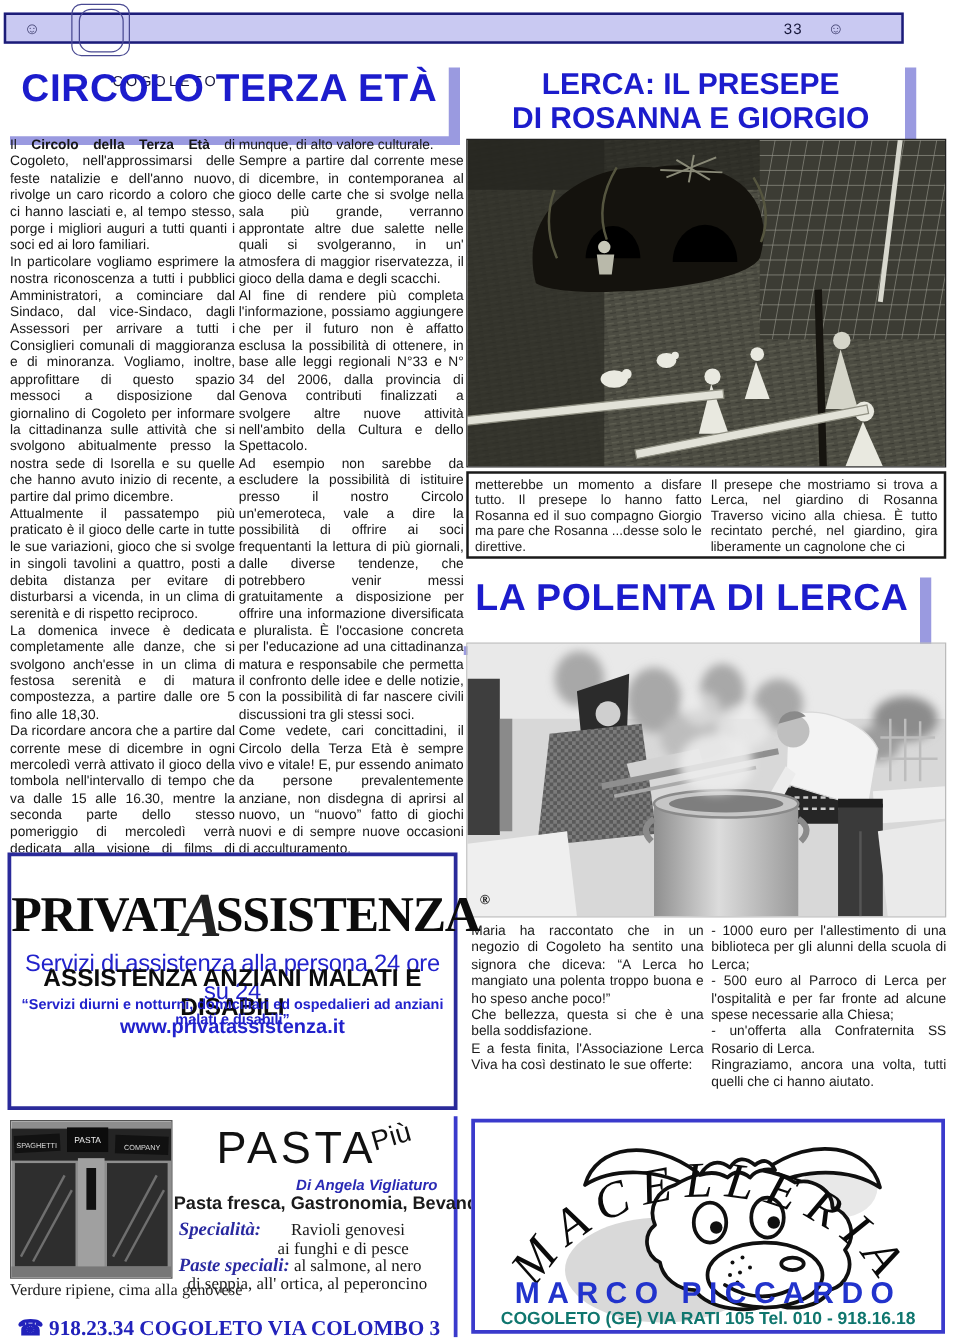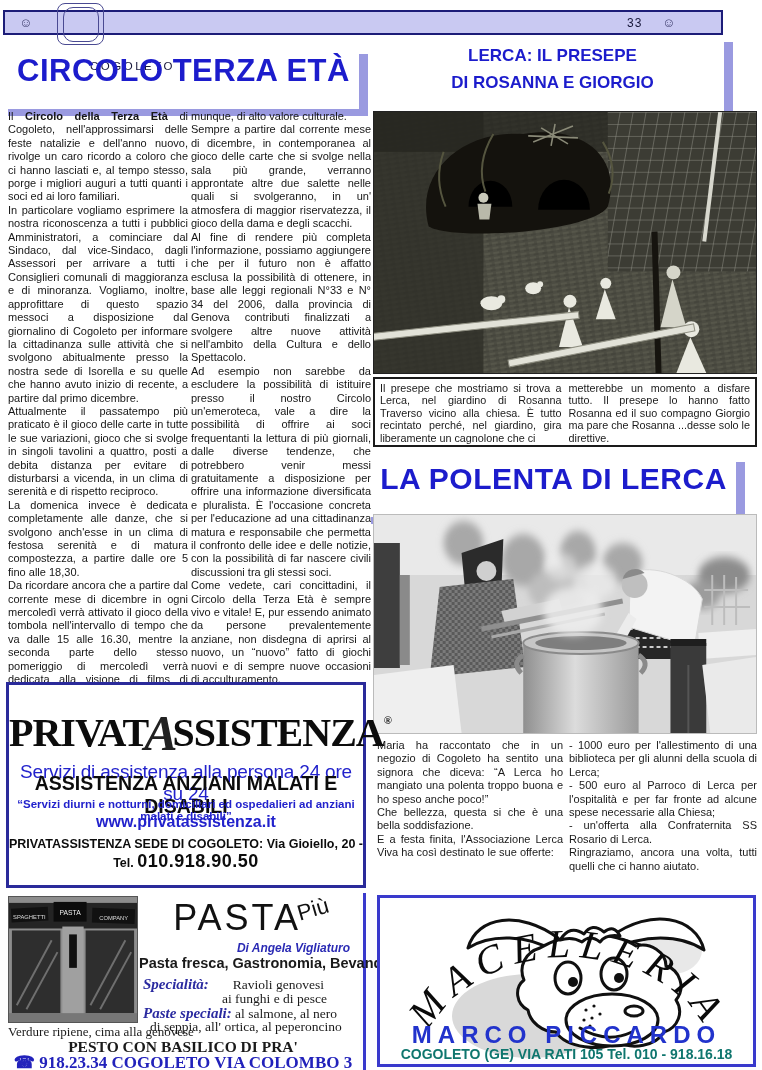--- a/index.html
+++ b/index.html
@@ -16,21 +16,21 @@
   .header-page-num{position:absolute;left:622px;top:4px;font-size:12px;letter-spacing:1px;color:#16163a;}
   .deco-rect{position:absolute;border:1px solid #4a4a92;background:transparent;}
   .deco-outer{left:57px;top:3px;width:45px;height:40px;border-radius:8px;}
   .deco-inner{left:63px;top:7px;width:34px;height:33px;border-radius:10px;}
 
   
   .headline{position:absolute;font-weight:bold;color:#1c1ccc;text-align:center;
     border-bottom:7px solid #9a9ae0;border-right:9px solid #9a9ae0;
     padding-bottom:21px;box-sizing:border-box;}
   .headline-circolo{left:8px;top:54px;width:360px;font-size:31px;line-height:34px;letter-spacing:0.5px;}
-  .headline-lerca{left:381px;top:42px;width:352px;font-size:17px;line-height:27px;}
+  .headline-lerca{left:381px;top:54px;width:352px;font-size:24px;line-height:27px;}
   .headline-polenta{left:371px;top:462px;width:374px;font-size:30px;line-height:34px;letter-spacing:0.5px;}
 
   
   .bodycol{position:absolute;font-size:11px;line-height:13.4px;text-align:justify;color:#161616;}
   .bodycol p{margin:0;}
   .col-a{left:8px;top:110px;width:180px;}
   .col-b{left:191px;top:110px;width:180px;}
   .sign{margin-top:13px !important;text-align:left;}
   .sign2{text-align:left;}
   b.lead{font-weight:bold;}
@@ -190,22 +190,22 @@
           <path d="M104 92 h 14 l -2 16 h -10 z" fill="#b9b9aa"></path>
       </g>
       <g fill="#e2e2d8" stroke="#8f8f82" stroke-width="1">
         <rect x="-8" y="222" width="215" height="7" transform="rotate(-6 0 226)"></rect>
         <rect x="135" y="248" width="190" height="7" transform="rotate(-11 140 250)"></rect>
       </g>
     </svg>
   </div>
 
   <div class="caption-box">
+    <div>metterebbe un momento a disfare tutto. Il presepe lo hanno fatto Rosanna ed il suo compagno Giorgio ma pare che Rosanna ...desse solo le direttive.</div>
     <div>Il presepe che mostriamo si trova a Lerca, nel giardino di Rosanna Traverso vicino alla chiesa. È tutto recintato perché, nel giardino, gira liberamente un cagnolone che ci</div>
-    <div>metterebbe un momento a disfare tutto. Il presepe lo hanno fatto Rosanna ed il suo compagno Giorgio ma pare che Rosanna ...desse solo le direttive.</div>
   </div>
 
   <div class="headline headline-polenta">LA POLENTA DI LERCA</div>
 
   <div class="photo photo-polenta">
     <svg viewBox="0 0 384 218" preserveAspectRatio="none">
       <defs>
         <linearGradient id="potgrad" x1="0" y1="0" x2="1" y2="0">
           <stop offset="0" stop-color="#8f8f8f"></stop>
             <stop offset="0.45" stop-color="#dcdcdc"></stop>
@@ -283,21 +283,20 @@
     <p>- un'offerta alla Confraternita SS Rosario di Lerca.</p>
     <p>Ringraziamo, ancora una volta, tutti quelli che ci hanno aiutato.</p>
   </div>
 
   <div class="pa-box">
     <div class="pa-logo"><span>PRIVAT</span><span class="bigA">A</span><span>SSISTENZA</span><sup>®</sup></div>
     <div class="pa-tagline">Servizi di assistenza alla persona 24 ore su 24</div>
     <div class="pa-subtitle">ASSISTENZA ANZIANI MALATI E DISABILI</div>
     <div class="pa-quote">“Servizi diurni e notturni, domiciliari ed ospedalieri ad anziani malati e disabili”</div>
     <div class="pa-web">www.privatassistenza.it</div>
-    <div class="pa-addr"><span>PRIVATASSISTENZA SEDE DI COGOLETO: Via Gioiello, 20 - Tel. </span><span class="pa-phone">010.918.90.50</span></div>
   </div>
 
   <div class="pasta-rule"></div>
   <div class="pasta-photo">
     <svg viewBox="0 0 132 127" preserveAspectRatio="none">
       <rect width="132" height="127" fill="#8d8d8d"></rect>
       <rect x="0" y="6" width="132" height="26" fill="#242424"></rect>
       <rect x="2" y="12" width="38" height="14" fill="#111" transform="rotate(-3 2 12)"></rect>
       <rect x="46" y="5" width="34" height="20" fill="#0c0c0c"></rect>
       <rect x="86" y="11" width="44" height="15" fill="#111" transform="rotate(2 86 11)"></rect>
@@ -318,21 +317,20 @@
     </svg>
   </div>
   <div class="pasta-logo"><span>PASTA</span><span class="piu">Più</span></div>
   <div class="pasta-byline">Di Angela Vigliaturo</div>
   <div class="pasta-subtitle">Pasta fresca, Gastronomia, Bevande</div>
   <div class="pasta-row1"><span class="pasta-label">Specialità:</span><span class="val pasta-serif">Ravioli genovesi</span></div>
   <div class="pasta-row2 pasta-serif">ai funghi e di pesce</div>
   <div class="pasta-row3"><span class="pasta-label">Paste speciali:</span><span class="pasta-serif"> al salmone, al nero</span></div>
   <div class="pasta-row4 pasta-serif">di seppia, all' ortica, al peperoncino</div>
   <div class="pasta-verdure pasta-serif">Verdure ripiene, cima alla genovese</div>
-  <div class="pasta-pesto">PESTO CON BASILICO DI PRA'</div>
   <div class="pasta-phone"><span>☎</span><span> 918.23.34 COGOLETO VIA COLOMBO 3</span></div>
 
   <div class="mac-box">
     <svg class="mac-svg" viewBox="0 0 373 166">
       <defs>
         <path id="archpath" d="M 40 158 A 150 118 0 0 1 336 158" fill="none"></path>
       </defs>
       <ellipse cx="150" cy="118" rx="78" ry="42" fill="#d9d9d9"></ellipse>
       <ellipse cx="292" cy="52" rx="30" ry="24" fill="#e8e8e8"></ellipse>
       <g stroke="#101010" stroke-width="3" fill="#fff" stroke-linejoin="round" stroke-linecap="round">

